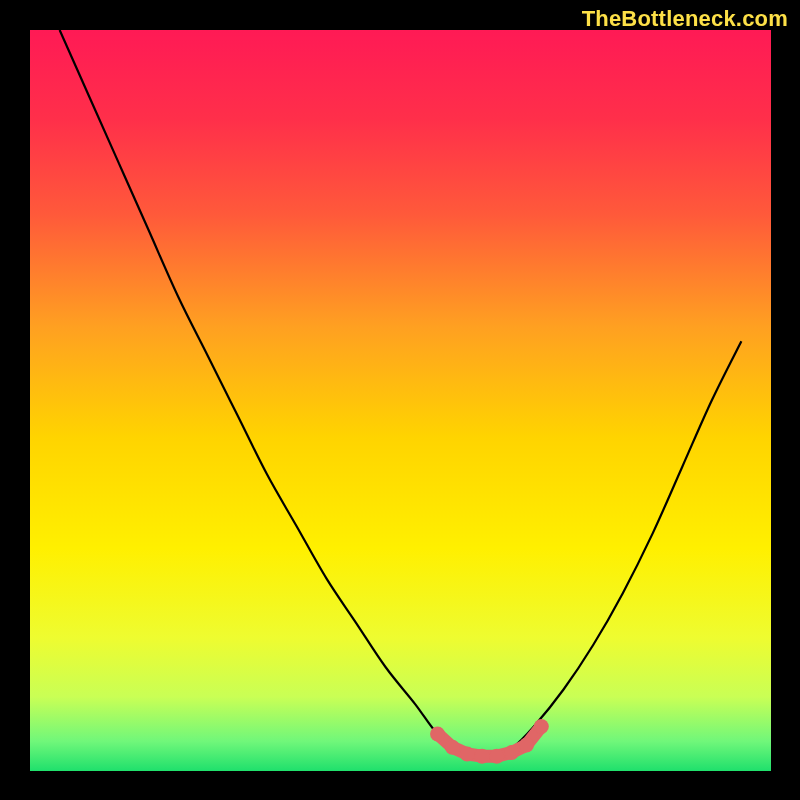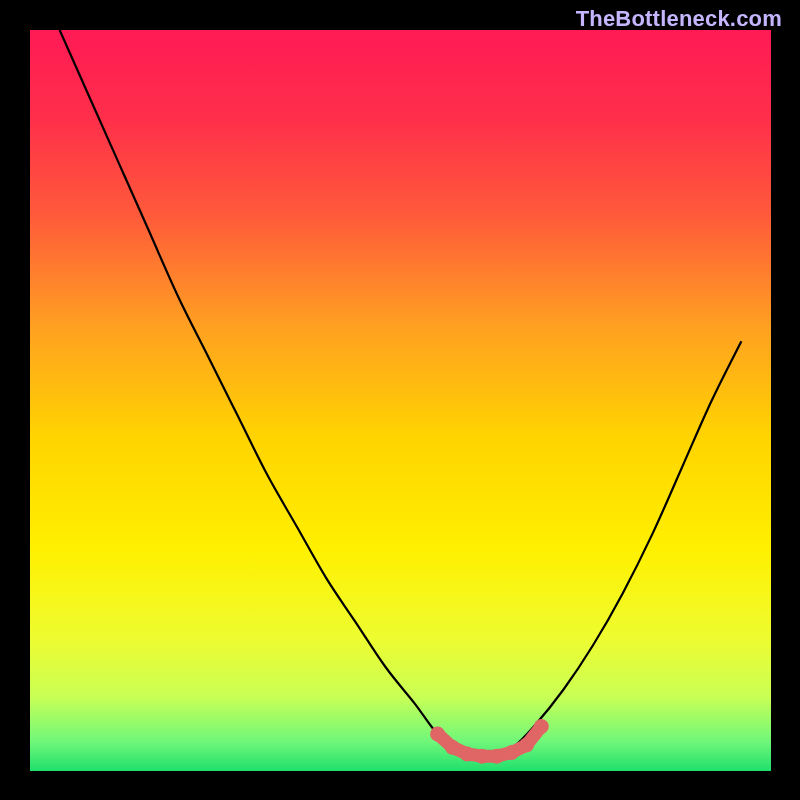--- a/index.html
+++ b/index.html
@@ -1,18 +1,18 @@
 <!DOCTYPE html>
 <html><head>
 <meta charset="utf-8">
 <style>
   body { margin: 0; padding: 0; background: #000; }
   .wrap { width: 800px; height: 800px; position: relative; background: #000; }
   .plot { position: absolute; left: 30px; top: 30px; width: 741px; height: 741px; }
-  .watermark { position: absolute; top: 6px; right: 18px; color: #c4b5fd; font: 600 22px Arial, sans-serif; letter-spacing: 0.2px; }
+  .watermark { position: absolute; top: 6px; right: 12px; color: #fde047; font: 600 22px Arial, sans-serif; letter-spacing: 0.2px; }
   svg { display: block; }
 </style>
 </head>
 <body>
 
 <div class="wrap">
   <div class="watermark">TheBottleneck.com</div>
   <div class="plot">
     <svg id="svg" width="741" height="741" viewBox="0 0 741 741">
       <defs>

